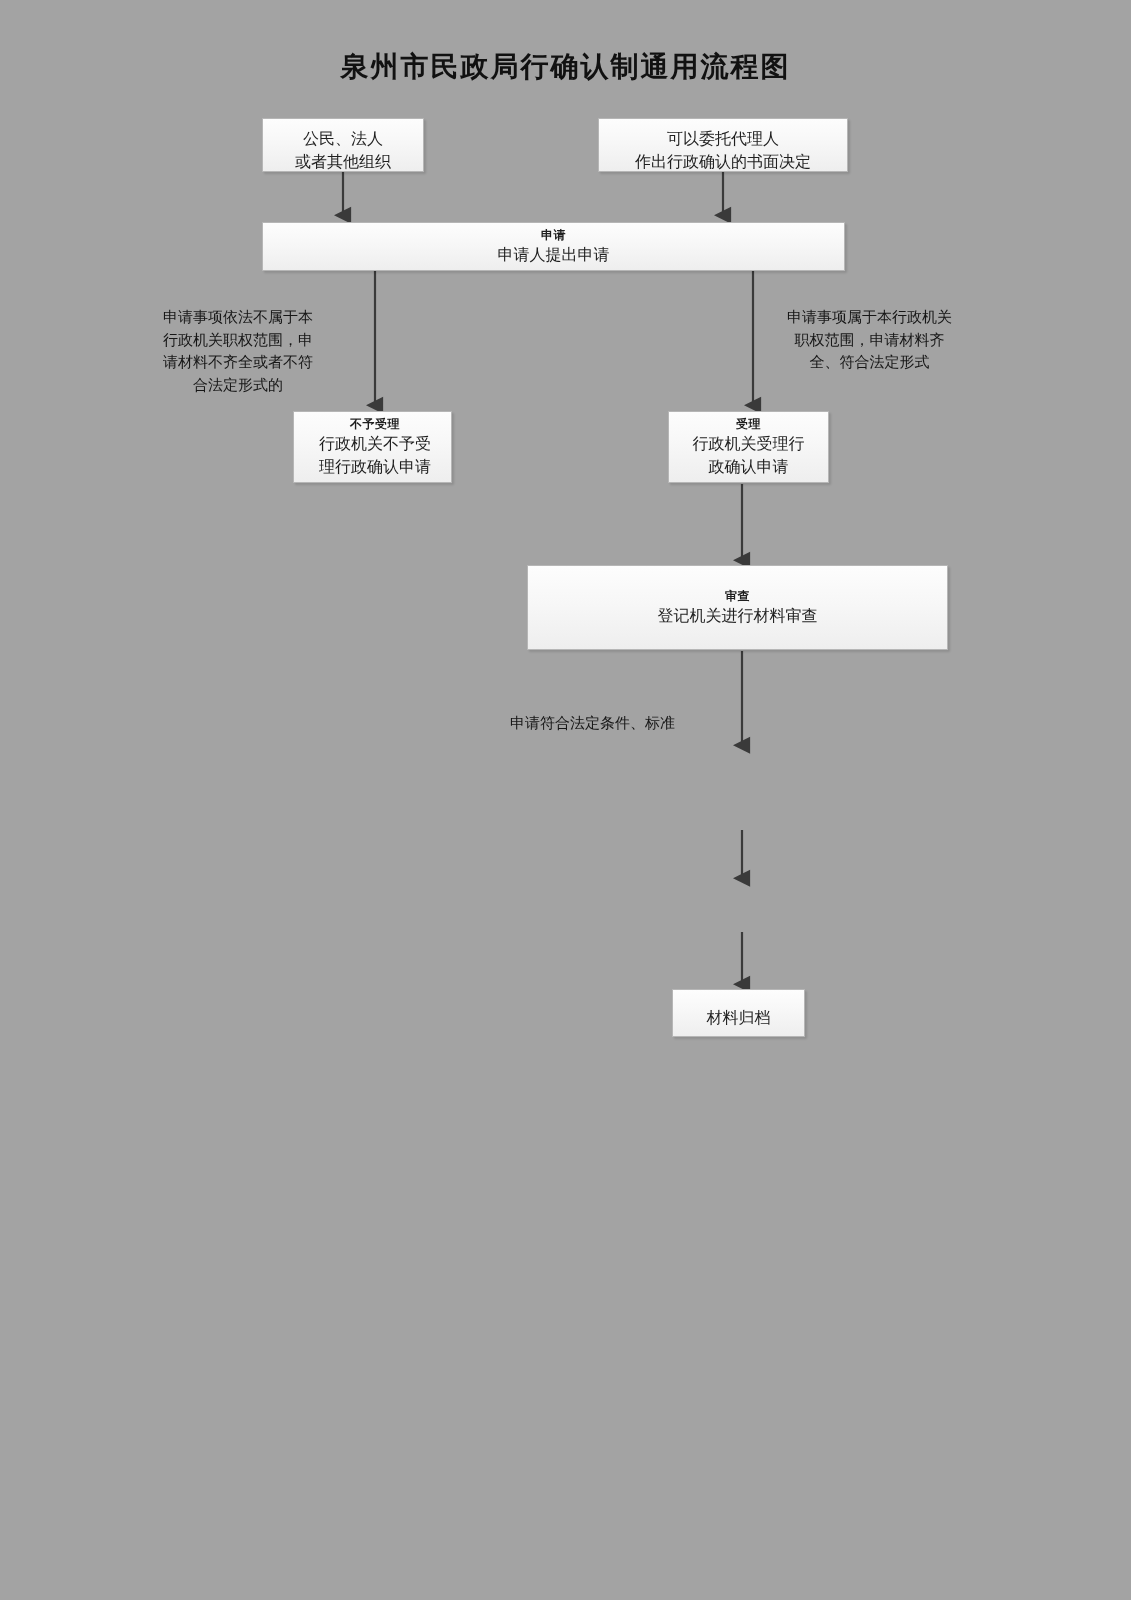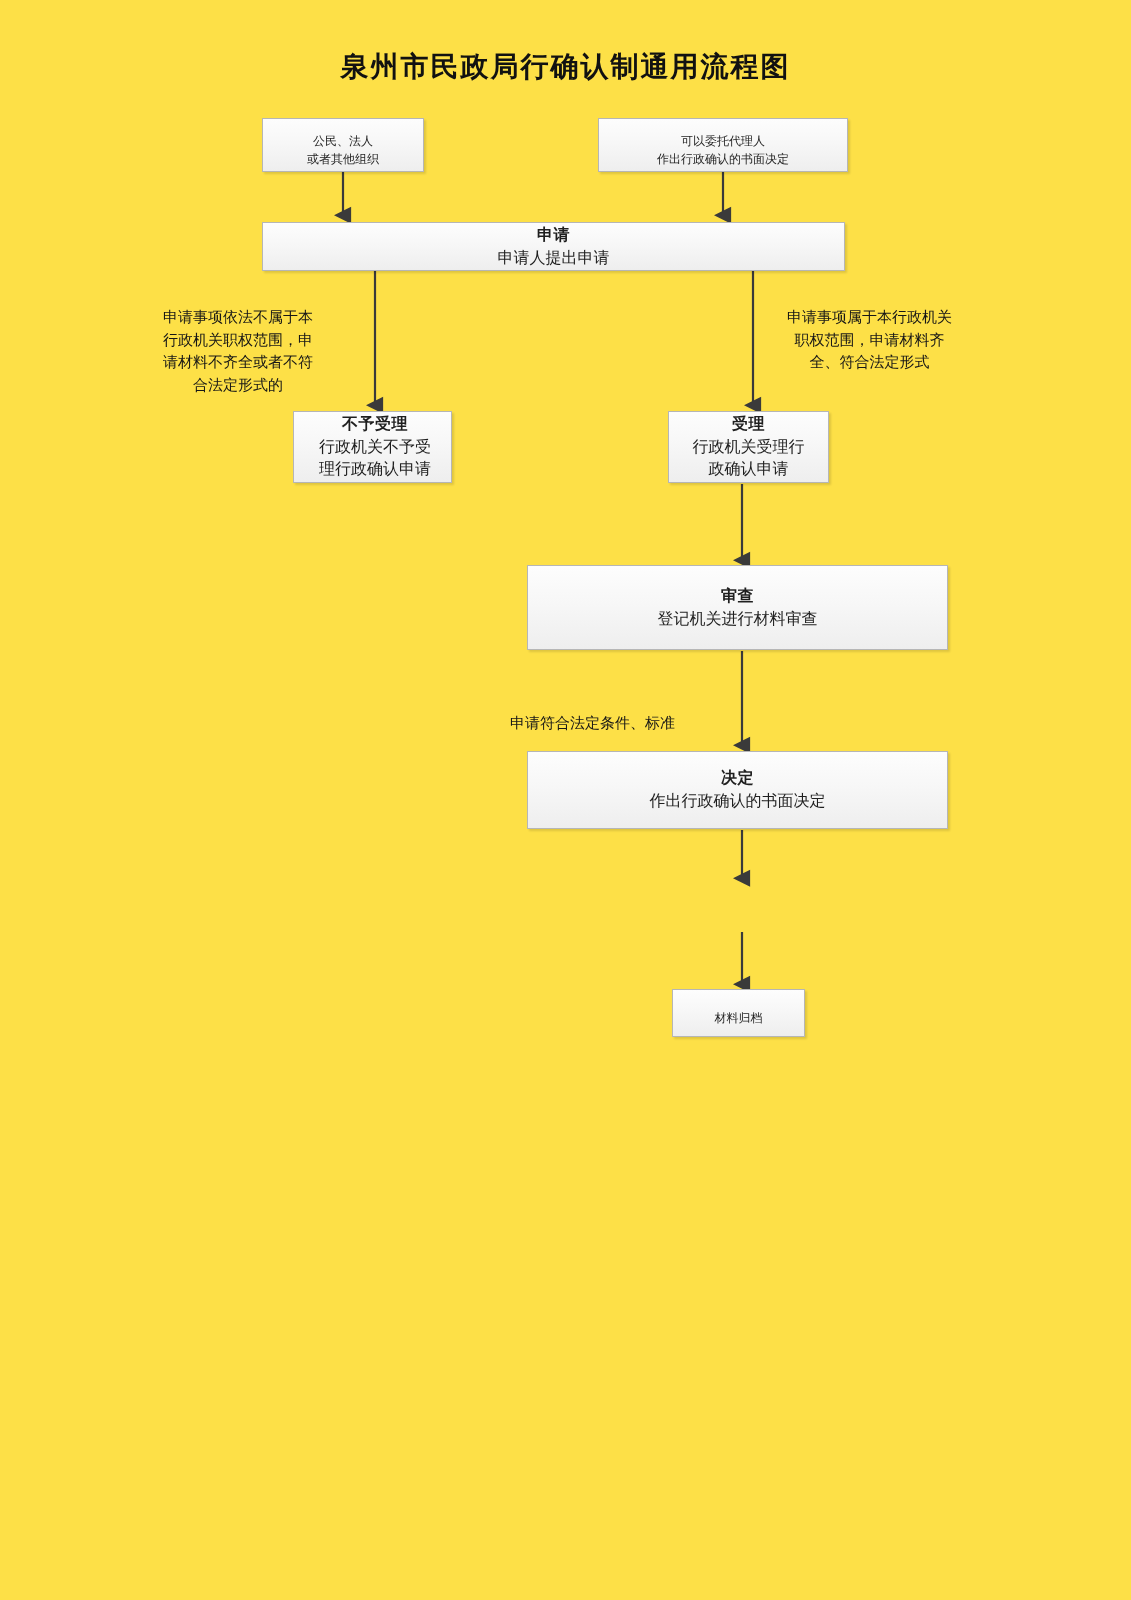--- a/index.html
+++ b/index.html
@@ -8,21 +8,21 @@
     background: #ffffff;
   }
   body {
     font-family: "DejaVu Sans", "Liberation Sans", sans-serif;
     color: #1a1a1a;
   }
   #page {
     position: relative;
     width: 1131px;
     height: 1600px;
-    background: #fde047;
+    background: #a3a3a3;
     overflow: hidden;
   }
   #flow-svg {
     position: absolute;
     left: 0;
     top: 0;
     width: 1131px;
     height: 1600px;
   }
   .title {
@@ -49,30 +49,30 @@
     justify-content: center;
     text-align: center;
     color: #1f1f1f;
     font-size: 16px;
     line-height: 1.42;
     padding: 2px 6px;
     font-family: "DejaVu Serif", "Liberation Serif", serif;
   }
   .node .node-title {
     font-weight: 700;
-    font-size: 16px;
+    font-size: 12px;
     letter-spacing: 0.5px;
   }
   .node .node-sub {
     font-weight: 400;
     font-size: 16px;
     white-space: pre-line;
   }
   .node.single .node-sub {
-    font-size: 12px;
+    font-size: 16px;
     margin-top: 11px;
   }
   .edge-label {
     position: absolute;
     box-sizing: border-box;
     font-size: 15px;
     line-height: 1.5;
     color: #161616;
     text-align: center;
     white-space: pre-line;
@@ -135,24 +135,20 @@
     <span class="node-title">受理</span>
     <span class="node-sub">行政机关受理行
 政确认申请</span>
   </div>
 
   <div class="node" style="left:527px; top:565px; width:421px; height:85px;">
     <span class="node-title">审查</span>
     <span class="node-sub">登记机关进行材料审查</span>
   </div>
 
-  <div class="node" style="left:527px; top:751px; width:421px; height:78px;">
-    <span class="node-title">决定</span>
-    <span class="node-sub">作出行政确认的书面决定</span>
-  </div>
 
 
   <div class="node single" style="left:672px; top:989px; width:133px; height:48px;">
     <span class="node-sub">材料归档</span>
   </div>
 
   <div class="edge-label" style="left:138px; top:306px; width:200px;">申请事项依法不属于本
 行政机关职权范围，申
 请材料不齐全或者不符
 合法定形式的</div>

